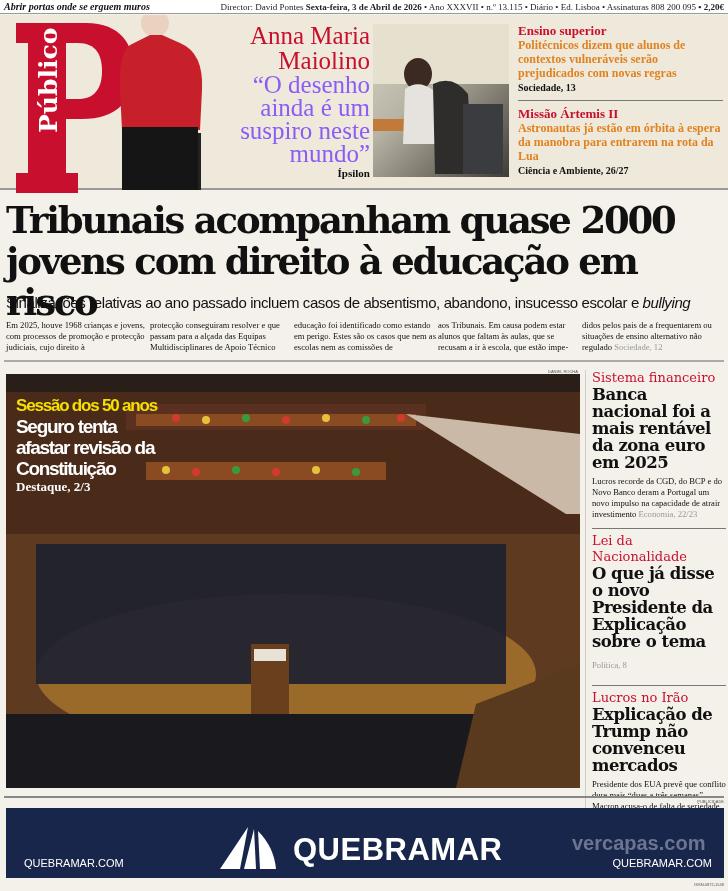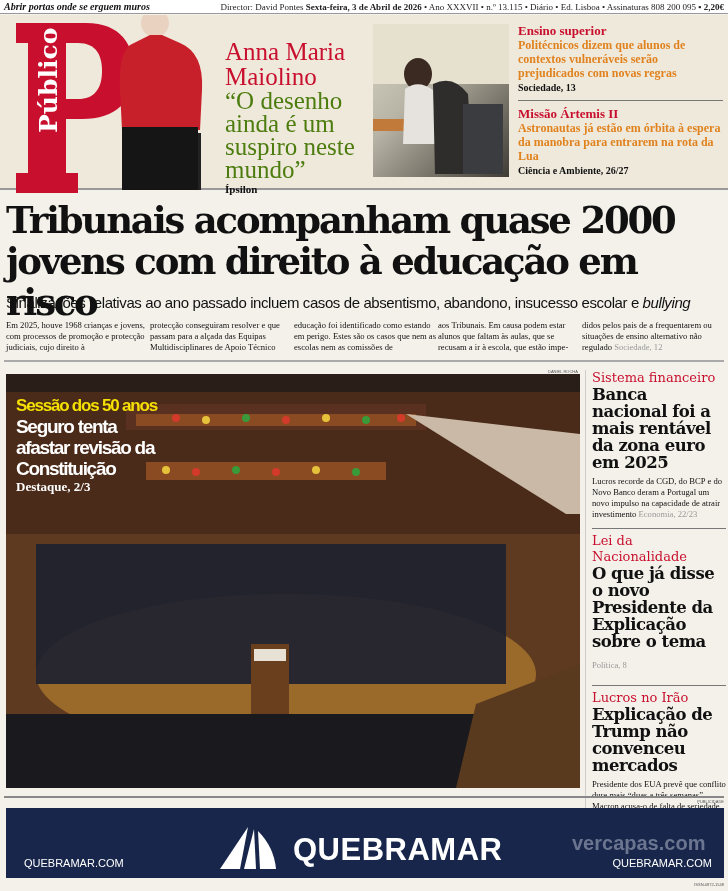--- a/index.html
+++ b/index.html
@@ -6,23 +6,23 @@
   body { width: 728px; height: 891px; background: #f4f1ea; font-family: "DejaVu Serif", serif; color: #111; position: relative; overflow: hidden; }
   .topbar { position: absolute; left: 0; top: 0; width: 728px; height: 14px; display: flex; justify-content: space-between; align-items: center; padding: 0 4px; font-size: 9px; border-bottom: 1px solid #999; background: #fff; }
   .topbar .slogan { font-weight: bold; font-style: italic; font-family: "Liberation Serif", serif; font-size: 10px; }
   .topbar .info { font-family: "Liberation Serif", serif; font-size: 9px; color: #222; white-space: nowrap; }
   .topbar .info b { font-weight: bold; }
 
   .masthead { position: absolute; left: 0; top: 15px; width: 728px; height: 175px; background: #efe9dc; border-bottom: 2px solid #999; }
   .logo-p { position: absolute; left: 16px; top: 8px; width: 118px; height: 170px; }
   .logo-word { position: absolute; left: 30px; top: 40px; color: #fff; font-family: "DejaVu Serif", serif; font-weight: bold; font-size: 25px; transform: rotate(-90deg); transform-origin: left top; position: absolute; top: 118px; left: 34px; white-space: nowrap; }
   .woman { position: absolute; left: 110px; top: 0; width: 110px; height: 175px; }
-  .anna { position: absolute; left: 225px; top: 24px; width: 145px; }
+  .anna { position: absolute; left: 225px; top: 8px; width: 145px; text-align: right; }
   .anna .name { color: #c8102e; font-family: "Liberation Serif", serif; font-size: 25px; line-height: 25px; }
-  .anna .quote { color: #4d7c0f; font-family: "Liberation Serif", serif; font-size: 25px; line-height: 23px; }
+  .anna .quote { color: #8b5cf6; font-family: "Liberation Serif", serif; font-size: 25px; line-height: 23px; }
   .anna .sect { font-weight: bold; font-size: 11px; margin-top: 2px; font-family: "Liberation Serif", serif; }
   .students-photo { position: absolute; left: 373px; top: 9px; width: 136px; height: 153px; background: linear-gradient(135deg,#d9d5c6 0%,#b7b3a5 40%,#7c776c 70%,#3f3c36 100%); overflow: hidden; }
   .teasers { position: absolute; left: 518px; top: 8px; width: 205px; }
   .teaser-kicker { color: #c8102e; font-weight: bold; font-size: 13px; font-family: "Liberation Serif", serif; line-height: 15px; }
   .teaser-head { color: #e0821e; font-weight: bold; font-size: 12px; font-family: "Liberation Serif", serif; line-height: 14px; }
   .teaser-sect { font-weight: bold; font-size: 10px; margin-top: 2px; font-family: "Liberation Serif", serif; }
   .teaser-divider { border-top: 1px solid #777; margin: 7px 0 5px 0; }
 
   .headline { position: absolute; left: 6px; top: 200px; width: 720px; font-family: "DejaVu Serif", serif; font-weight: bold; font-size: 37px; line-height: 41px; letter-spacing: -2.2px; }
   .subhead { position: absolute; left: 6px; top: 294px; width: 720px; font-family: "Liberation Sans", sans-serif; font-size: 15px; letter-spacing: -0.4px; }

